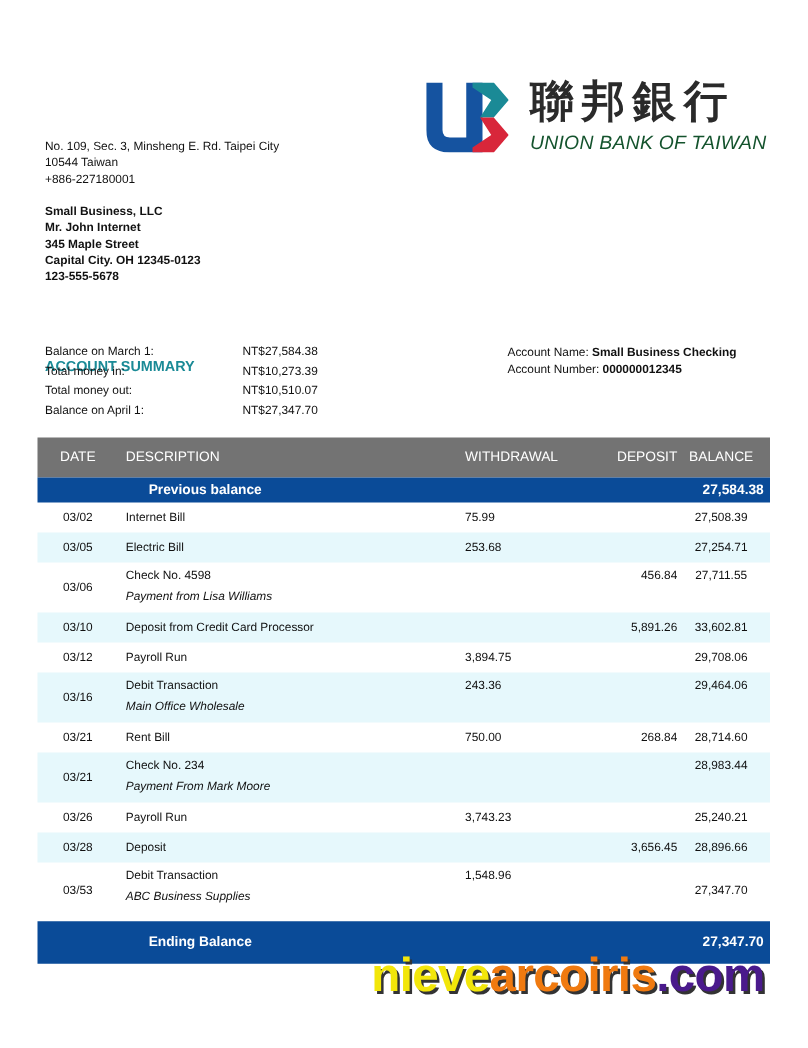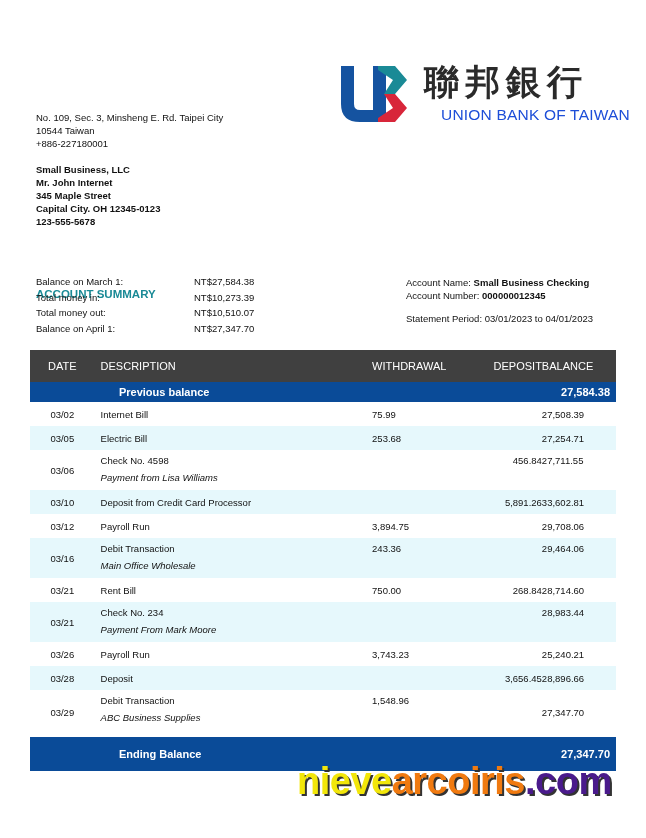--- a/index.html
+++ b/index.html
@@ -2,44 +2,44 @@
 <html><head>
 <meta charset="utf-8">
 <style>
   * { box-sizing: border-box; margin: 0; padding: 0; }
   html, body { width: 646px; height: 838px; background: #ffffff; overflow: hidden; }
   body { position: relative; font-family: "Liberation Sans", "DejaVu Sans", sans-serif; color: #111; font-size: 9.5px; }
 
   .logo { position: absolute; left: 341px; top: 66px; width: 280px; height: 58px; }
   .logo-mark { position: absolute; left: 0; top: 0; width: 66px; height: 56px; }
   .logo-cn { position: absolute; left: 83px; top: -4px; font-size: 35px; font-weight: bold; letter-spacing: 6px; color: #2a2a2a; font-family: "DejaVu Sans", sans-serif; line-height: 40px; }
-  .logo-en { position: absolute; left: 100px; top: 40px; font-size: 15.5px; color: #1d4ed8; letter-spacing: 0.2px; white-space: nowrap; }
+  .logo-en { position: absolute; left: 83px; top: 40px; font-size: 15.5px; color: #14532d; letter-spacing: 0.2px; white-space: nowrap; font-style: italic; }
 
   .bank-address { position: absolute; left: 36px; top: 111px; line-height: 13px; font-size: 9.5px; }
   .customer-address { position: absolute; left: 36px; top: 163px; line-height: 13px; font-size: 9.5px; font-weight: bold; }
 
   .summary-title { position: absolute; left: 36px; top: 249px; font-size: 11.5px; font-weight: bold; color: #1a8a96; margin-top: 39px; }
   .summary { position: absolute; left: 36px; top: 274px; line-height: 15.5px; font-size: 9.5px; }
   .summary-row { display: flex; justify-content: flex-end; }
   .summary-label { width: 158px; }
 
   .account-info { position: absolute; left: 406px; top: 276px; line-height: 13px; font-size: 9.5px; }
   .account-info .gap { height: 10px; }
   b { font-weight: bold; }
 
   .table { position: absolute; left: 30px; top: 350px; width: 586px; }
-  .thead { height: 32px; background: #404040; color: #fff; display: flex; align-items: center; font-size: 11px; }
+  .thead { height: 32px; background: #737373; color: #fff; display: flex; align-items: center; font-size: 11px; }
   .tr { display: flex; position: relative; font-size: 9.5px; }
   .tr.alt { background: #e6f8fc; }
   .tr.band { background: #0a4b98; color: #fff; font-weight: bold; font-size: 11px; height: 20px; align-items: center; gap: 36px; }
   .c-date { width: 70px; text-align: center; }
   .c-desc { width: 246px; padding-left: 6px; }
   .c-wd { width: 110px; padding-left: 6px; margin-left: 44px; }
   .c-dep { width: 80px; text-align: right; }
-  .c-bal { width: 80px; text-align: left; padding-right: 4px; }
+  .c-bal { width: 80px; text-align: center; padding-right: 4px; }
   .thead .c-date { text-align: center; }
   .thead .c-bal { padding-right: 4px; }
   .tr.single { height: 24px; align-items: center; }
   .tr.double { height: 40px; }
   .tr.double .c-date { display: flex; align-items: center; justify-content: center; }
   .tr.double .c-desc, .tr.double .c-wd, .tr.double .c-dep, .tr.double .c-bal { padding-top: 5px; line-height: 12px; }
   .sub { font-style: italic; display: block; margin-top: 5px; }
 
   .watermark { position: absolute; left: 297px; top: 760px; font-size: 38px; font-weight: bold; font-family: "Liberation Sans", sans-serif; letter-spacing: -0.5px; text-shadow: 2px 2px 0 #333; }
   .w1 { color: #f2e60a; }
@@ -90,21 +90,20 @@
   <div class="summary-row">
       <span class="summary-label">Balance on April 1:</span>
       <span>NT$27,347.70</span>
     </div>
 </div>
 
 <div class="account-info">
   <div><span>Account Name:</span> <b>Small Business Checking</b></div>
   <div><span>Account Number:</span> <b>000000012345</b></div>
   <div class="gap"></div>
-  <div><span>Statement Period:</span> <span>03/01/2023 to 04/01/2023</span></div>
 </div>
 
 <div class="table">
   <div class="thead">
     <div class="c-date">DATE</div>
     <div class="c-desc">DESCRIPTION</div>
     <div class="c-wd">WITHDRAWAL</div>
     <div class="c-dep">DEPOSIT</div>
     <div class="c-bal">BALANCE</div>
   </div>
@@ -180,21 +179,21 @@
     <div class="c-bal">25,240.21</div>
   </div>
   <div class="tr single alt">
     <div class="c-date">03/28</div>
     <div class="c-desc">Deposit</div>
     <div class="c-wd"></div>
     <div class="c-dep">3,656.45</div>
     <div class="c-bal">28,896.66</div>
   </div>
   <div class="tr double" style="height:44px">
-    <div class="c-date">03/29</div>
+    <div class="c-date">03/53</div>
     <div class="c-desc"><span>Debit Transaction</span><span class="sub">ABC Business Supplies</span></div>
     <div class="c-wd">1,548.96</div>
     <div class="c-dep"></div>
     <div class="c-bal" style="padding-top:17px">27,347.70</div>
   </div>
   <div style="height:3px"></div>
   <div class="tr band" style="height:34px">
     <div class="c-date"></div>
     <div class="c-desc">Ending Balance</div>
     <div class="c-wd"></div>

